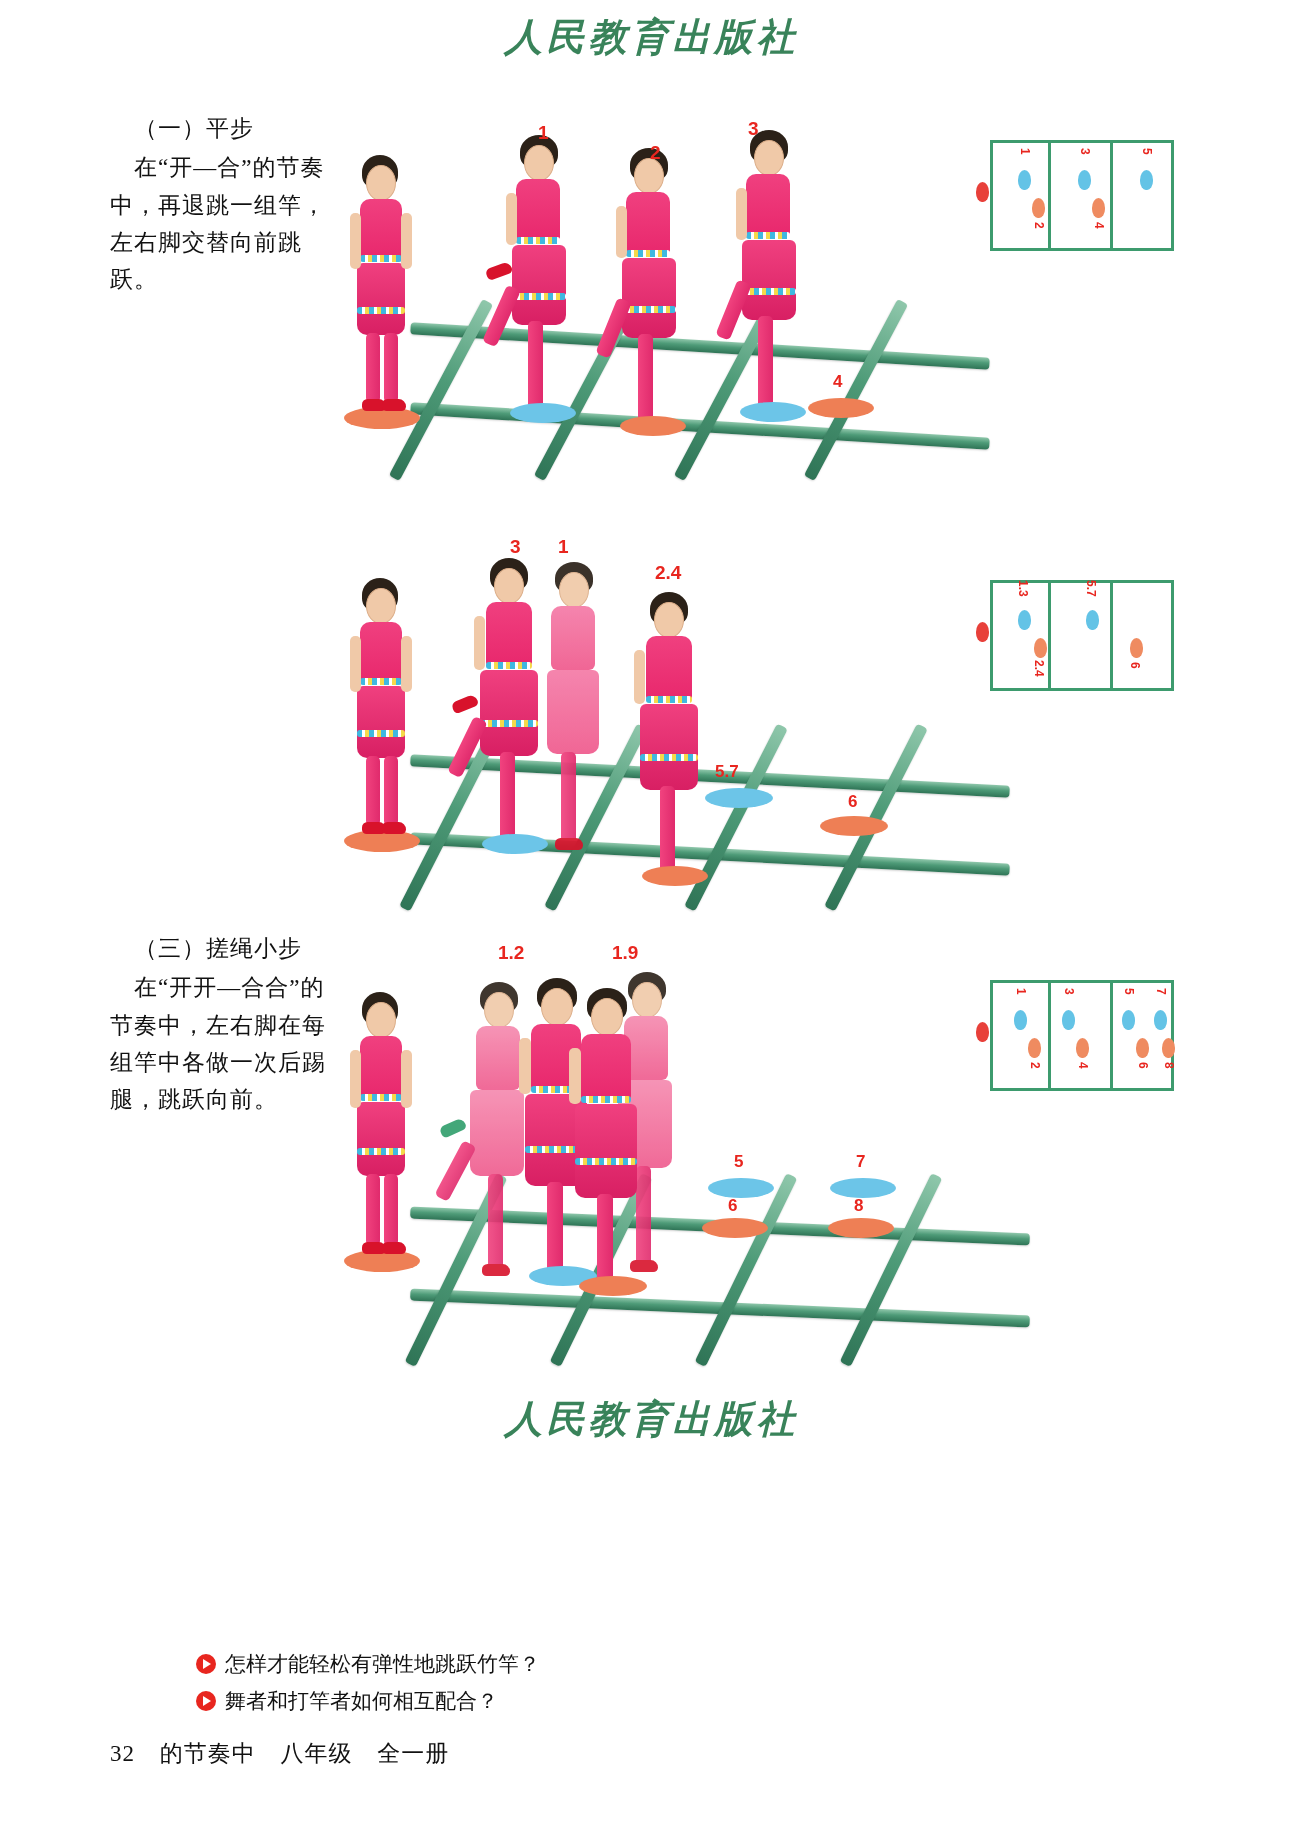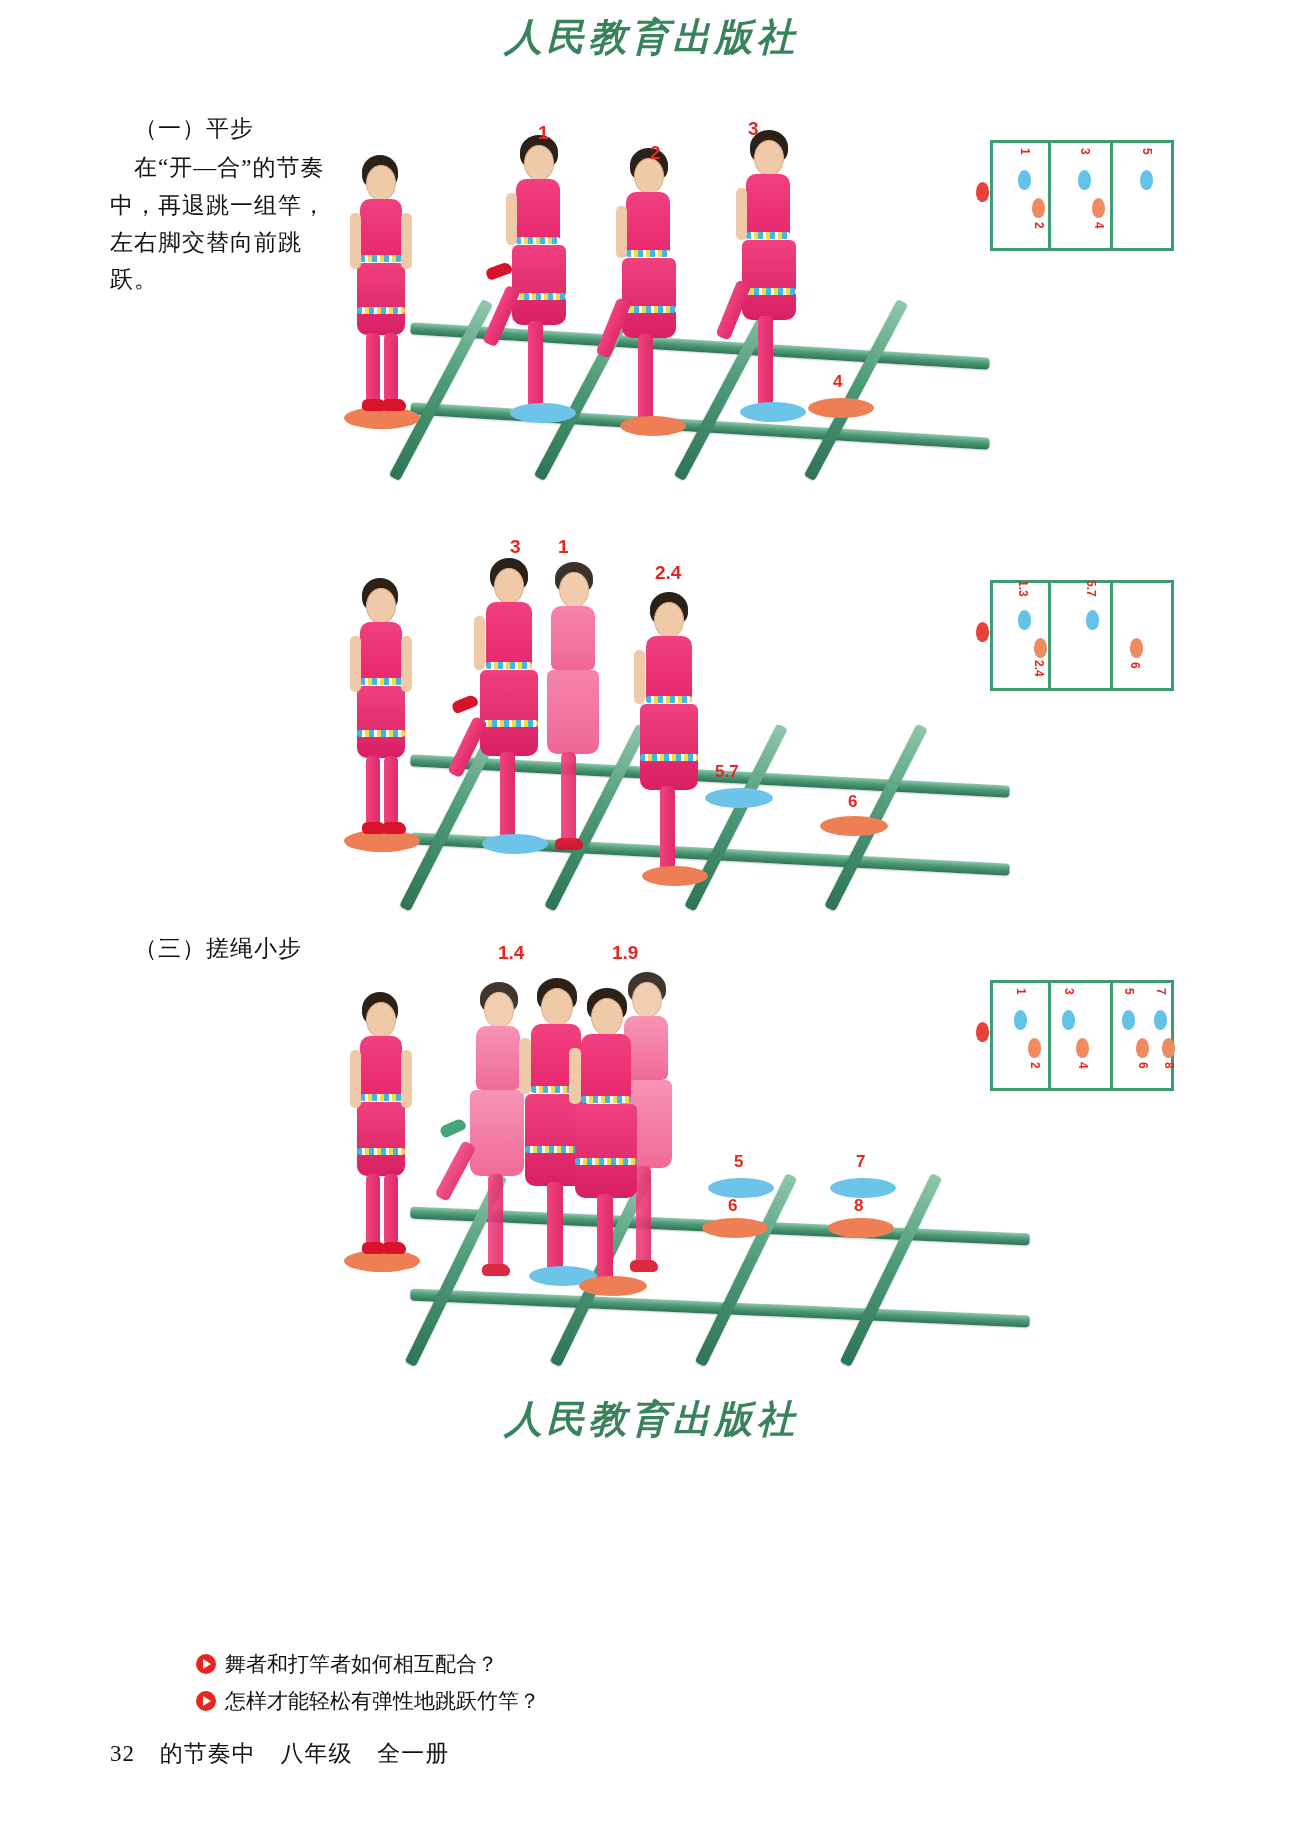--- a/index.html
+++ b/index.html
@@ -382,20 +382,21 @@
 
       <div class="foot orange" style="left:140px;top:58px;"></div>
       <div class="foot-lab" style="left:138px;top:82px;">6</div>
     </div>
   </div>
 
   <div class="section" style="left:0;top:920px;width:1303px;height:460px;">
 
     <div class="text-col" style="left:110px;top:10px;">
       <div class="heading">（三）搓绳小步</div>
+      <div class="body">在“开开—合合”的节奏中，左右脚在每组竿中各做一次后踢腿，跳跃向前。</div>
     </div>
 
     <div class="illo" style="left:330px;top:0;width:680px;height:440px;">
       <div class="pole" style="left:80px;top:300px;width:620px;height:12px;transform:rotate(2.5deg);"></div>
       <div class="pole" style="left:80px;top:382px;width:620px;height:12px;transform:rotate(2.5deg);"></div>
       <div class="pole" style="left:120px;top:245px;width:12px;height:210px;transform:rotate(26deg);"></div>
       <div class="pole" style="left:265px;top:245px;width:12px;height:210px;transform:rotate(26deg);"></div>
       <div class="pole" style="left:410px;top:245px;width:12px;height:210px;transform:rotate(26deg);"></div>
       <div class="pole" style="left:555px;top:245px;width:12px;height:210px;transform:rotate(26deg);"></div>
 
@@ -454,21 +455,21 @@
         <div class="d-top" style="left:26px;top:46px;width:50px;height:68px;"></div>
         <div class="d-band" style="left:26px;top:108px;width:50px;"></div>
         <div class="d-skirt" style="left:20px;top:116px;width:62px;height:94px;"></div>
         <div class="d-band" style="left:20px;top:170px;width:62px;"></div>
         <div class="d-arm" style="left:14px;top:60px;width:12px;height:56px;"></div>
         <div class="d-leg" style="left:42px;top:206px;width:16px;height:92px;"></div>
         <div class="d-shoe" style="left:36px;top:292px;width:30px;"></div>
         <div class="spot orange" style="left:24px;top:288px;width:68px;height:20px;"></div>
       </div>
 
-      <div class="step-num" style="left:168px;top:22px;">1.4</div>
+      <div class="step-num" style="left:168px;top:22px;">1.2</div>
       <div class="step-num" style="left:282px;top:22px;">1.9</div>
 
       <div class="spot blue" style="left:378px;top:258px;width:66px;height:20px;"></div>
       <div class="spot-num" style="left:404px;top:232px;">5</div>
 
       <div class="spot orange" style="left:372px;top:298px;width:66px;height:20px;"></div>
       <div class="spot-num" style="left:398px;top:276px;">6</div>
 
       <div class="spot blue" style="left:500px;top:258px;width:66px;height:20px;"></div>
       <div class="spot-num" style="left:526px;top:232px;">7</div>
@@ -505,25 +506,25 @@
       <div class="foot blue" style="left:164px;top:30px;"></div>
       <div class="foot-lab" style="left:164px;top:8px;">7</div>
       <div class="foot orange" style="left:172px;top:58px;"></div>
       <div class="foot-lab" style="left:172px;top:82px;">8</div>
     </div>
   </div>
 
   <div class="questions">
     <div class="q-row">
       <span class="q-bullet"></span>
-      <span>舞者和打竿者如何相互配合？</span>
+      <span>怎样才能轻松有弹性地跳跃竹竿？</span>
     </div>
     <div class="q-row">
       <span class="q-bullet"></span>
-      <span>怎样才能轻松有弹性地跳跃竹竿？</span>
+      <span>舞者和打竿者如何相互配合？</span>
     </div>
   </div>
 
   <div class="footer">
     <span class="pnum">32</span>
     <span style="margin-right:18px;">的节奏中</span>
     <span style="margin-right:18px;">八年级</span>
     <span>全一册</span>
   </div>
 

